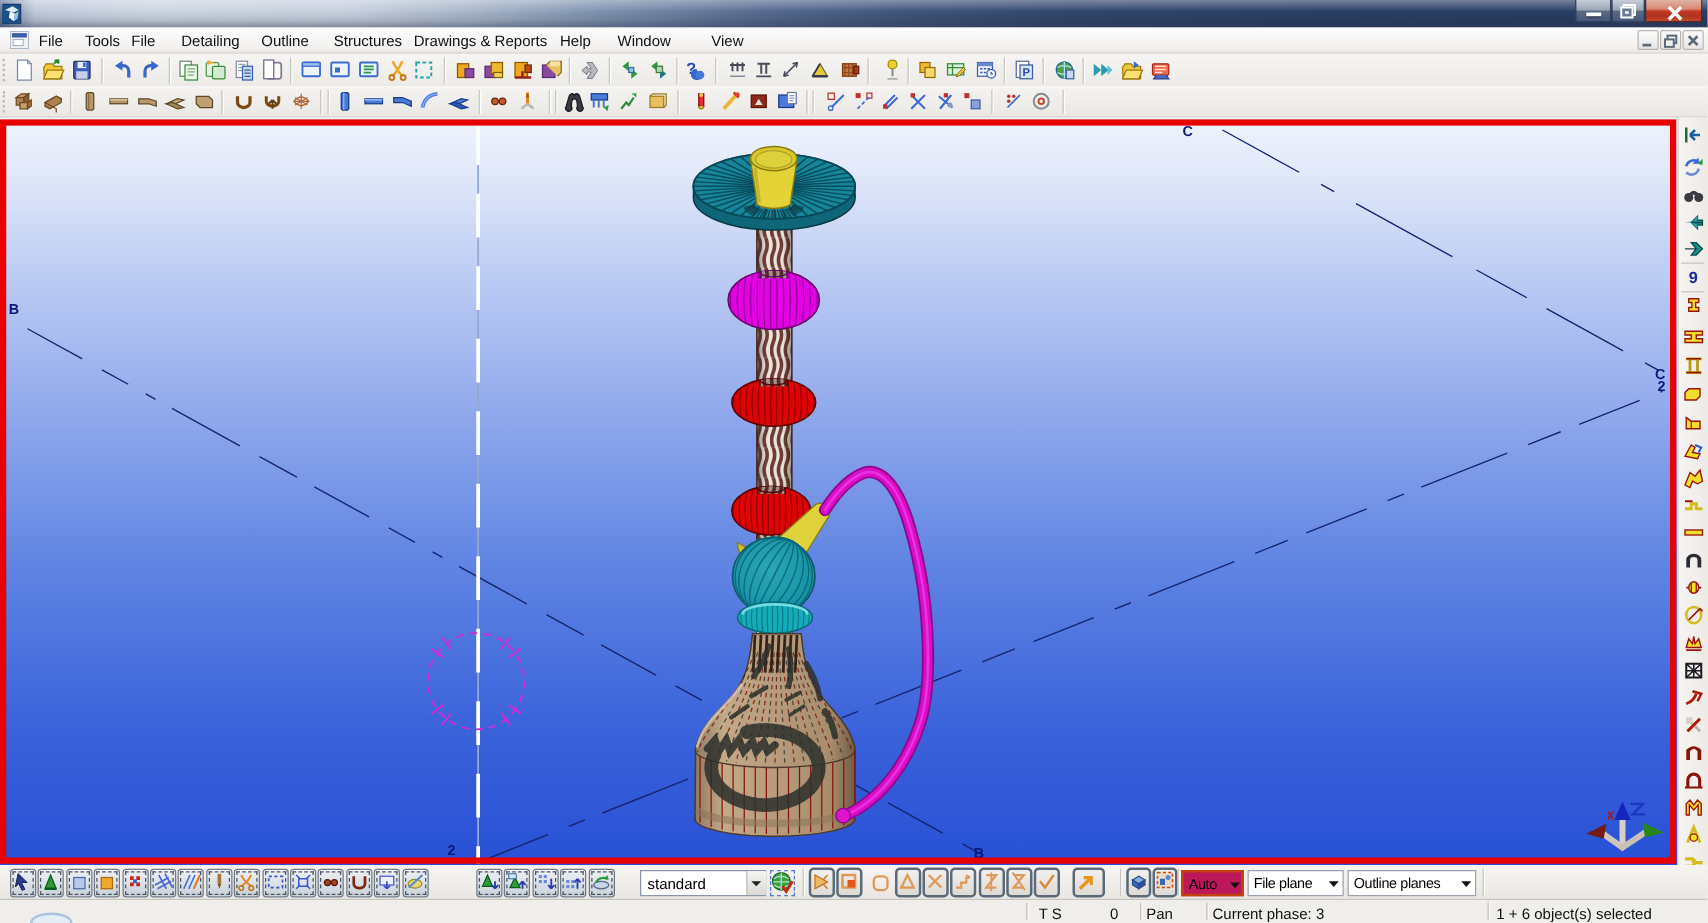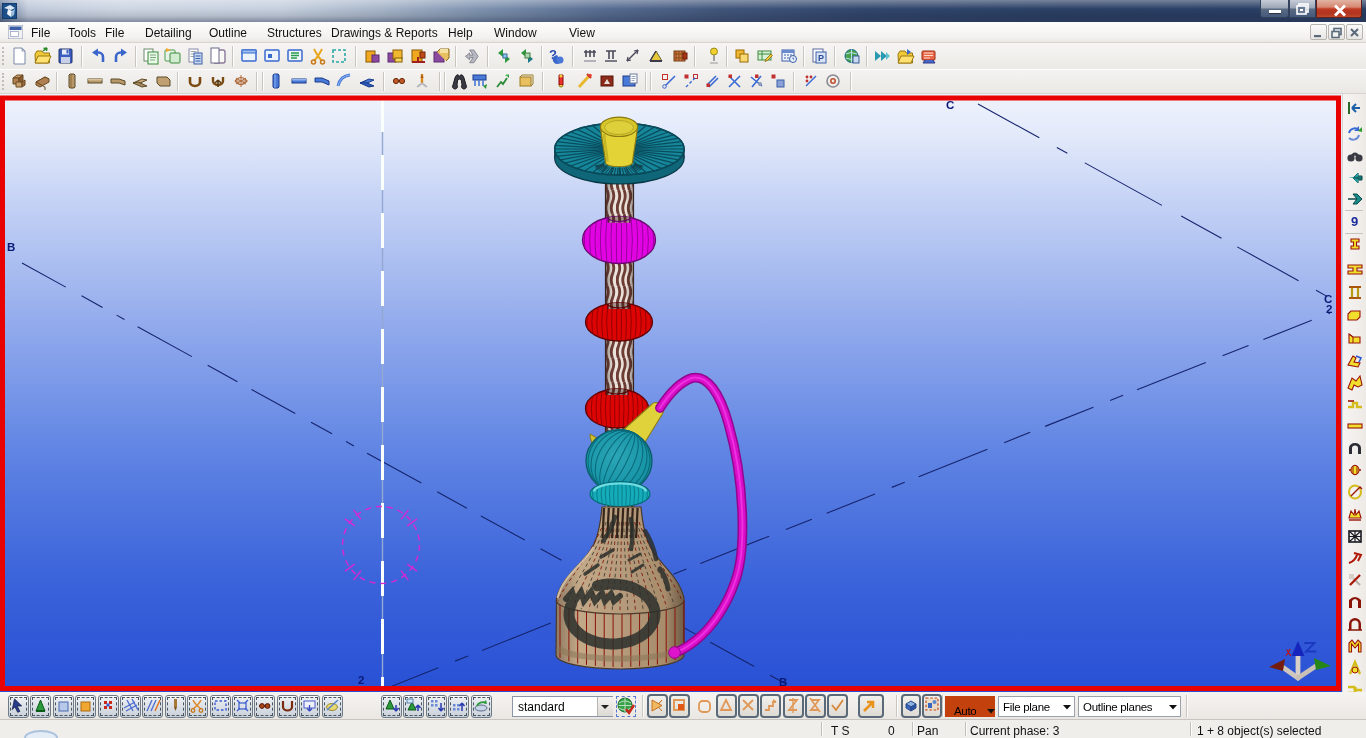--- a/index.html
+++ b/index.html
@@ -1064,21 +1064,21 @@
         <path d="M3 8 l5 -3 5 3 -5 3 z" fill="#8ab0e0" stroke="#2a4a8a"></path>
         <path d="M3 8 v4 l5 3 v-4 z" fill="#3a66c0" stroke="#2a4a8a"></path>
         <path d="M13 8 v4 l-5 3 v-4 z" fill="#2a52a8" stroke="#2a4a8a"></path>
       </svg></div>
 <div class="abs" style="left:922px;top:694px;width:20px;height:24px;background:linear-gradient(to bottom,#f2f0ec,#dedad4);border:2px solid #5a6a78;border-radius:4px"><svg width="16" height="20" viewBox="0 0 16 20" style="">
         <rect x="2" y="2" width="12" height="12" fill="#e8dcc8" stroke="#c84818" stroke-dasharray="2.5 1.8" stroke-width="1.2"></rect>
         <rect x="4" y="7" width="4" height="5" fill="#3a66c0"></rect>
         <circle cx="10.5" cy="6" r="2" fill="#5a86d0"></circle>
       </svg></div>
 <div class="abs" style="left:942px;top:695px;width:2px;height:22px;border-left:1px solid #c9c5bf;border-right:1px solid #fdfdfd"></div>
-<div class="abs" style="left:945px;top:696px;width:50px;height:21px;background:#c2410c;border:5px solid #c2410c">
+<div class="abs" style="left:945px;top:696px;width:50px;height:21px;background:#be185d;border:2px solid #c2410c">
       <div class="abs" style="left:4px;top:4px;font-size:11.5px;letter-spacing:-0.3px;color:#000;white-space:nowrap">Auto</div>
       <div class="abs" style="left:33px;top:2px;width:17px;height:15px"><svg width="17" height="15" viewBox="0 0 17 15" style="">
           <path d="M4 6 l4 4.5 4 -4.5 z" fill="#111"></path>
         </svg></div>
     </div>
 <div class="abs" style="left:998px;top:696px;width:77px;height:21px;background:#fff;border:1px solid #9aa2ae">
       <div class="abs" style="left:4px;top:4px;font-size:11.5px;letter-spacing:-0.3px;color:#000;white-space:nowrap">File plane</div>
       <div class="abs" style="left:60px;top:2px;width:17px;height:15px"><svg width="17" height="15" viewBox="0 0 17 15" style="">
           <path d="M4 6 l4 4.5 4 -4.5 z" fill="#111"></path>
         </svg></div>
@@ -1092,14 +1092,14 @@
 <div class="abs" style="left:1186px;top:695px;width:2px;height:22px;border-left:1px solid #c9c5bf;border-right:1px solid #fdfdfd"></div>
 <div class="abs" style="left:0;top:719px;width:1366px;height:19px;background:#f0eeeb;border-top:1px solid #c8c5c0"></div>
 <div class="abs" style="left:821px;top:722px;width:2px;height:14px;border-left:1px solid #c2bfba;border-right:1px solid #fdfdfd"></div>
 <div class="abs" style="left:912px;top:722px;width:2px;height:14px;border-left:1px solid #c2bfba;border-right:1px solid #fdfdfd"></div>
 <div class="abs" style="left:965px;top:722px;width:2px;height:14px;border-left:1px solid #c2bfba;border-right:1px solid #fdfdfd"></div>
 <div class="abs" style="left:1190px;top:722px;width:2px;height:14px;border-left:1px solid #c2bfba;border-right:1px solid #fdfdfd"></div>
 <div class="abs" style="left:831px;font-size:12px;color:#111;top:724px">T S</div>
 <div class="abs" style="left:888px;font-size:12px;color:#111;top:724px">0</div>
 <div class="abs" style="left:917px;font-size:12px;color:#111;top:724px">Pan</div>
 <div class="abs" style="left:970px;font-size:12px;color:#111;top:724px">Current phase: 3</div>
-<div class="abs" style="left:1197px;font-size:12px;color:#111;top:724px">1 + 8 object(s) selected</div>
+<div class="abs" style="left:1197px;font-size:12px;color:#111;top:724px">1 + 6 object(s) selected</div>
 <div class="abs" style="left:24px;top:730px;width:34px;height:16px;border-radius:50%;border:2px solid #aac2de;background:#e4edf6"></div>
 </div>
 </body></html>

